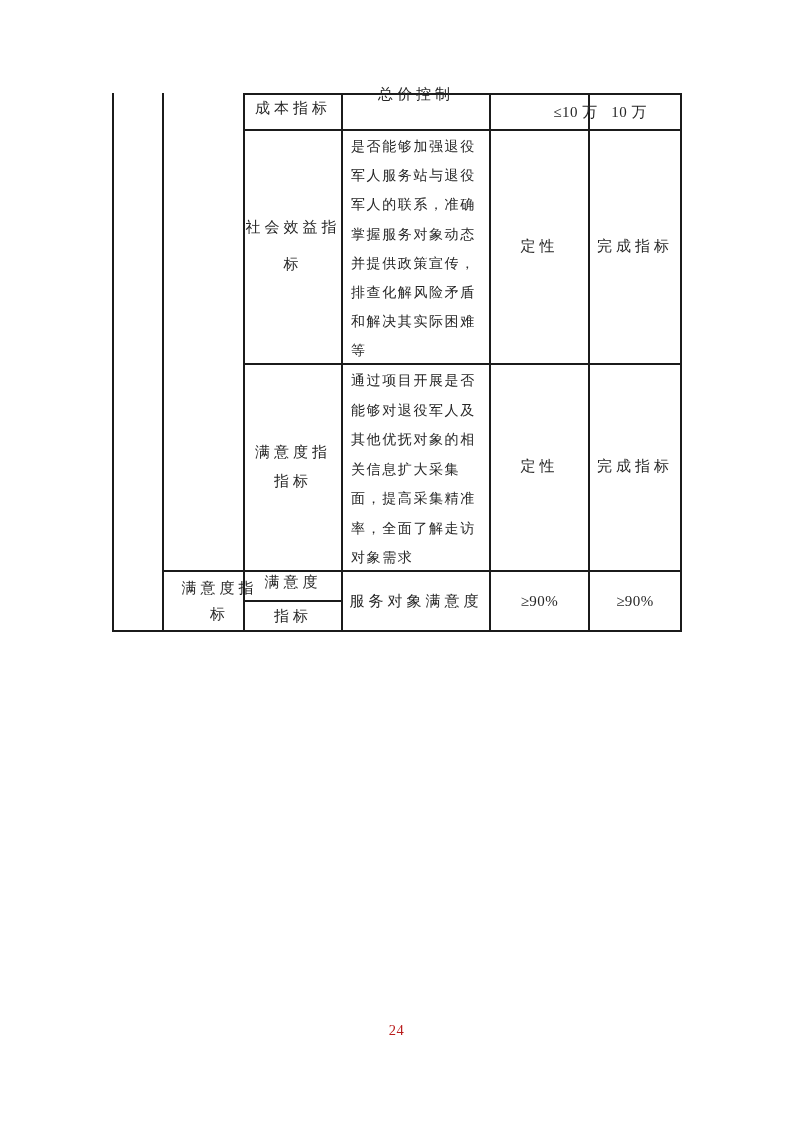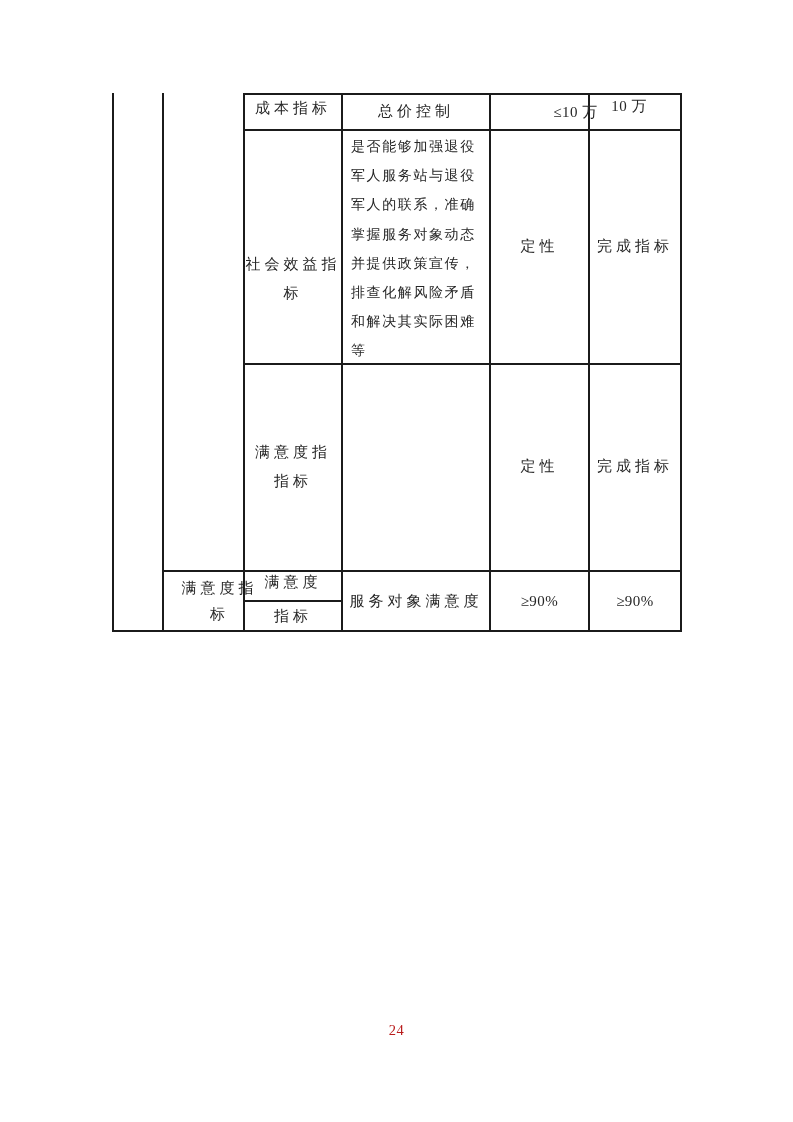--- a/index.html
+++ b/index.html
@@ -75,39 +75,46 @@
 
     <div class="hline" style="left:243px; top:93px;  width:439px;"></div>
     <div class="hline" style="left:243px; top:129px; width:439px;"></div>
     <div class="hline" style="left:243px; top:363px; width:439px;"></div>
     <div class="hline" style="left:162px; top:570px; width:520px;"></div>
     <div class="hline" style="left:243px; top:600px; width:100px;"></div>
     <div class="hline" style="left:112px; top:630px; width:570px;"></div>
   </div>
 
   <div class="cell" style="left:245px; top:95px; width:96px;  height:26px;">成本指标</div>
-  <div class="cell" style="left:343px; top:95px; width:146px; height:32px;">总价控制</div>
+  <div class="cell" style="left:343px; top:78px; width:146px; height:32px;">总价控制</div>
   <div class="cell num" style="left:491px; top:95px; width:97px;  height:34px;margin-left:36px;">≤10 万</div>
-  <div class="cell num" style="left:590px; top:89px; width:78px;  height:34px;">10 万</div>
+  <div class="cell num" style="left:590px; top:95px; width:78px;  height:34px;">10 万</div>
 
-  <div class="cell" style="left:245px; top:131px; width:96px;  height:230px; line-height:29px;margin-top:33px;">社会效益指
+  <div class="cell" style="left:245px; top:131px; width:96px;  height:230px; line-height:37px;">社会效益指
 标</div>
   <div class="para para-1" style="left:343px; top:131px; width:146px; height:230px;">是否能够加强退役
 军人服务站与退役
 军人的联系，准确
 掌握服务对象动态
 并提供政策宣传，
 排查化解风险矛盾
 和解决其实际困难
 等</div>
   <div class="cell" style="left:491px; top:131px; width:97px;  height:230px;">定性</div>
   <div class="cell" style="left:590px; top:131px; width:90px;  height:230px;">完成指标</div>
 
   <div class="cell" style="left:245px; top:365px; width:96px;  height:203px; line-height:29px;">满意度指
 指标</div>
+  <div class="para para-2" style="left:343px; top:365px; width:146px; height:203px;">通过项目开展是否
+能够对退役军人及
+其他优抚对象的相
+关信息扩大采集
+面，提高采集精准
+率，全面了解走访
+对象需求</div>
   <div class="cell" style="left:491px; top:365px; width:97px;  height:203px;">定性</div>
   <div class="cell" style="left:590px; top:365px; width:90px;  height:203px;">完成指标</div>
 
   <div class="cell" style="left:180px; top:572px; width:79px; height:58px; line-height:26px;">满意度指
 标</div>
   <div class="cell" style="left:245px; top:572px; width:96px; height:20px; line-height:26px;">满意度</div>
   <div class="cell" style="left:245px; top:602px; width:96px; height:28px; line-height:26px;">指标</div>
   <div class="cell" style="left:343px; top:572px; width:146px; height:58px;">服务对象满意度</div>
   <div class="cell num" style="left:491px; top:572px; width:97px; height:58px;">≥90%</div>
   <div class="cell num" style="left:590px; top:572px; width:90px; height:58px;">≥90%</div>

